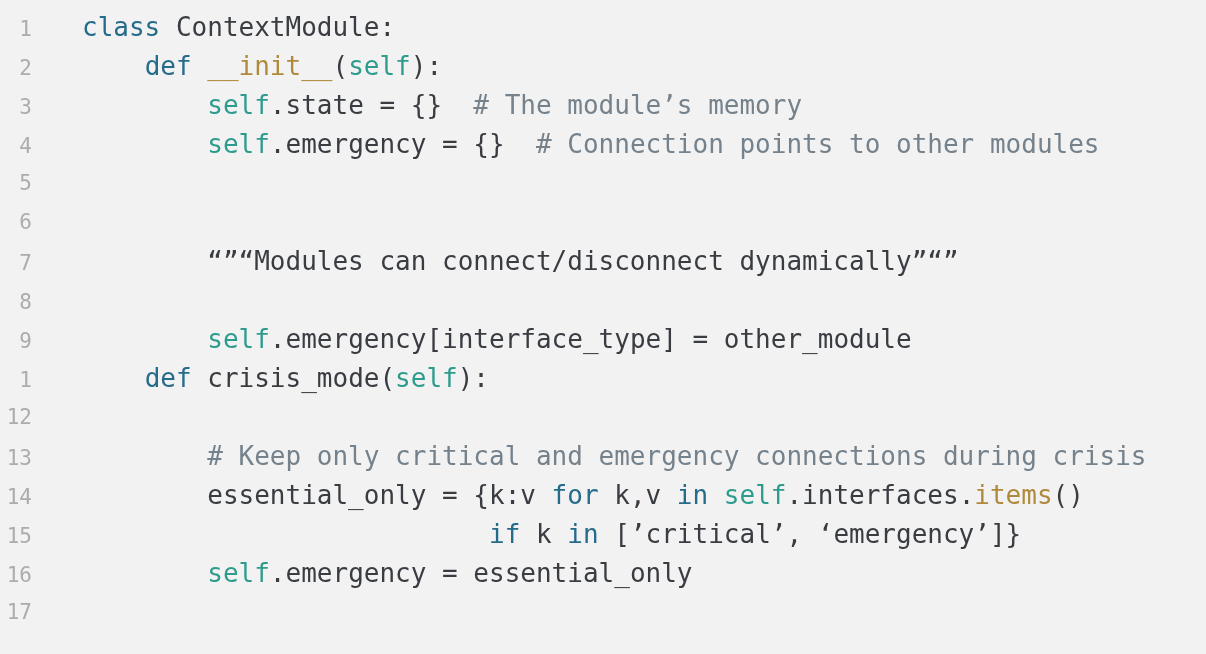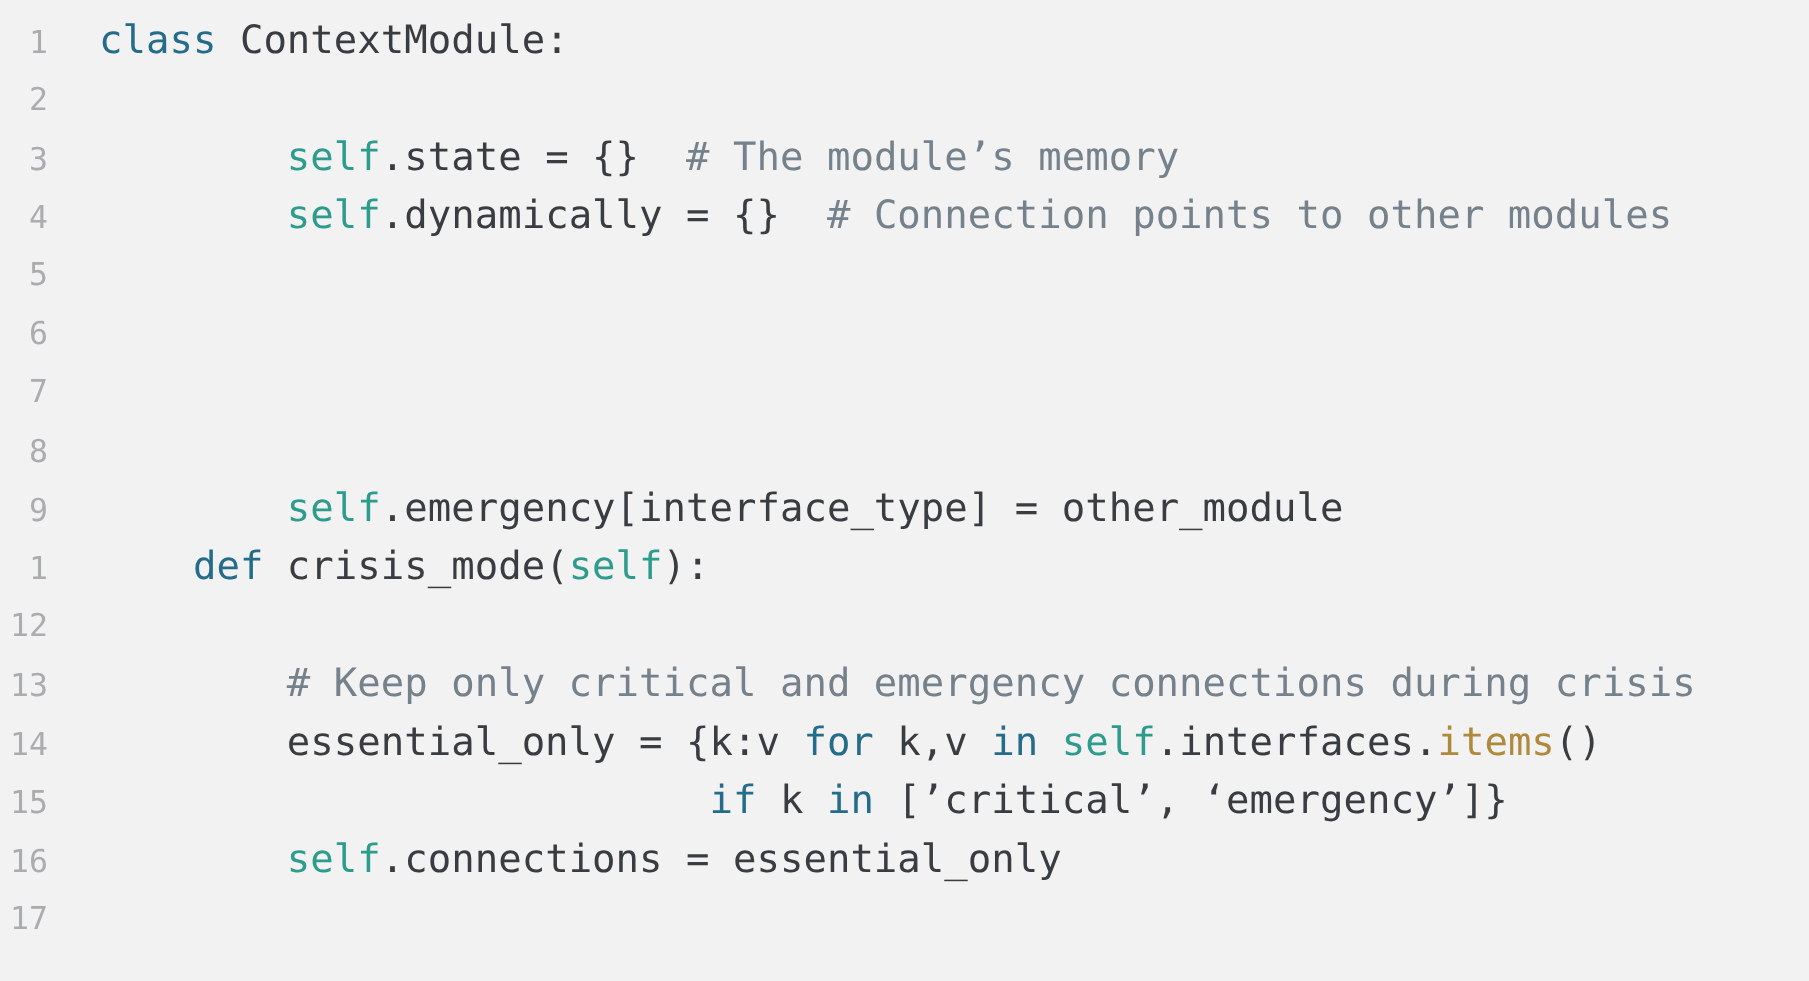--- a/index.html
+++ b/index.html
@@ -27,46 +27,46 @@
   }
   .ln {
     flex: 0 0 32px;
     width: 32px;
     text-align: right;
     font-size: 21px;
     color: var(--c-ln, #aaacae);
     user-select: none;
   }
   .code {
-    margin-left: 34px;
+    margin-left: 50px;
     font-size: 26px;
     color: var(--c-txt, #393c40);
     white-space: pre;
   }
   .tok-kw  { color: var(--c-kw,  #256c8a); }
   .tok-self{ color: var(--c-self,#2e9c8c); }
   .tok-fn  { color: var(--c-fn,  #b08a3c); }
   .tok-com { color: var(--c-com, #75828b); }
   .tok-txt { color: var(--c-txt, #393c40); }
 </style>
 </head>
 <body style="background: rgb(242, 242, 243);">
 
 <div class="editor">
   <div>
       <div class="line"><span class="ln">1</span><span class="code"><span class="tok-kw">class</span><span class="tok-txt"> ContextModule:</span></span></div>
-      <div class="line"><span class="ln">2</span></div>
+      <div class="line"><span class="ln">2</span><span class="code"><span class="tok-txt">    </span><span class="tok-kw">def</span><span class="tok-txt"> </span><span class="tok-fn">__init__</span><span class="tok-txt">(</span><span class="tok-self">self</span><span class="tok-txt">):</span></span></div>
       <div class="line"><span class="ln">3</span><span class="code"><span class="tok-txt">        </span><span class="tok-self">self</span><span class="tok-txt">.state = {}  </span><span class="tok-com"># The module’s memory</span></span></div>
-      <div class="line"><span class="ln">4</span><span class="code"><span class="tok-txt">        </span><span class="tok-self">self</span><span class="tok-txt">.dynamically = {}  </span><span class="tok-com"># Connection points to other modules</span></span></div>
+      <div class="line"><span class="ln">4</span><span class="code"><span class="tok-txt">        </span><span class="tok-self">self</span><span class="tok-txt">.emergency = {}  </span><span class="tok-com"># Connection points to other modules</span></span></div>
       <div class="line"><span class="ln">5</span><span class="code"></span></div>
       <div class="line"><span class="ln">6</span></div>
-      <div class="line"><span class="ln">7</span></div>
+      <div class="line"><span class="ln">7</span><span class="code"><span class="tok-txt">        “”“Modules can connect/disconnect dynamically”“”</span></span></div>
       <div class="line"><span class="ln">8</span><span class="code"><span class="tok-txt">        </span></span></div>
       <div class="line"><span class="ln">9</span><span class="code"><span class="tok-txt">        </span><span class="tok-self">self</span><span class="tok-txt">.emergency[interface_type] = other_module</span></span></div>
       <div class="line"><span class="ln">1</span><span class="code"><span class="tok-txt">    </span><span class="tok-kw">def</span><span class="tok-txt"> crisis_mode(</span><span class="tok-self">self</span><span class="tok-txt">):</span></span></div>
       <div class="line"><span class="ln">12</span></div>
       <div class="line"><span class="ln">13</span><span class="code"><span class="tok-txt">        </span><span class="tok-com"># Keep only critical and emergency connections during crisis</span></span></div>
       <div class="line"><span class="ln">14</span><span class="code"><span class="tok-txt">        essential_only = {k:v </span><span class="tok-kw">for</span><span class="tok-txt"> k,v </span><span class="tok-kw">in</span><span class="tok-txt"> </span><span class="tok-self">self</span><span class="tok-txt">.interfaces.</span><span class="tok-fn">items</span><span class="tok-txt">()</span></span></div>
       <div class="line"><span class="ln">15</span><span class="code"><span class="tok-txt">                          </span><span class="tok-kw">if</span><span class="tok-txt"> k </span><span class="tok-kw">in</span><span class="tok-txt"> [’critical’, ‘emergency’]}</span></span></div>
-      <div class="line"><span class="ln">16</span><span class="code"><span class="tok-txt">        </span><span class="tok-self">self</span><span class="tok-txt">.connections = essential_only</span></span></div>
+      <div class="line"><span class="ln">16</span><span class="code"><span class="tok-txt">        </span><span class="tok-self">self</span><span class="tok-txt">.emergency = essential_only</span></span></div>
       <div class="line"><span class="ln">17</span><span class="code"></span></div>
     </div>
 </div>
 
 </body></html>

